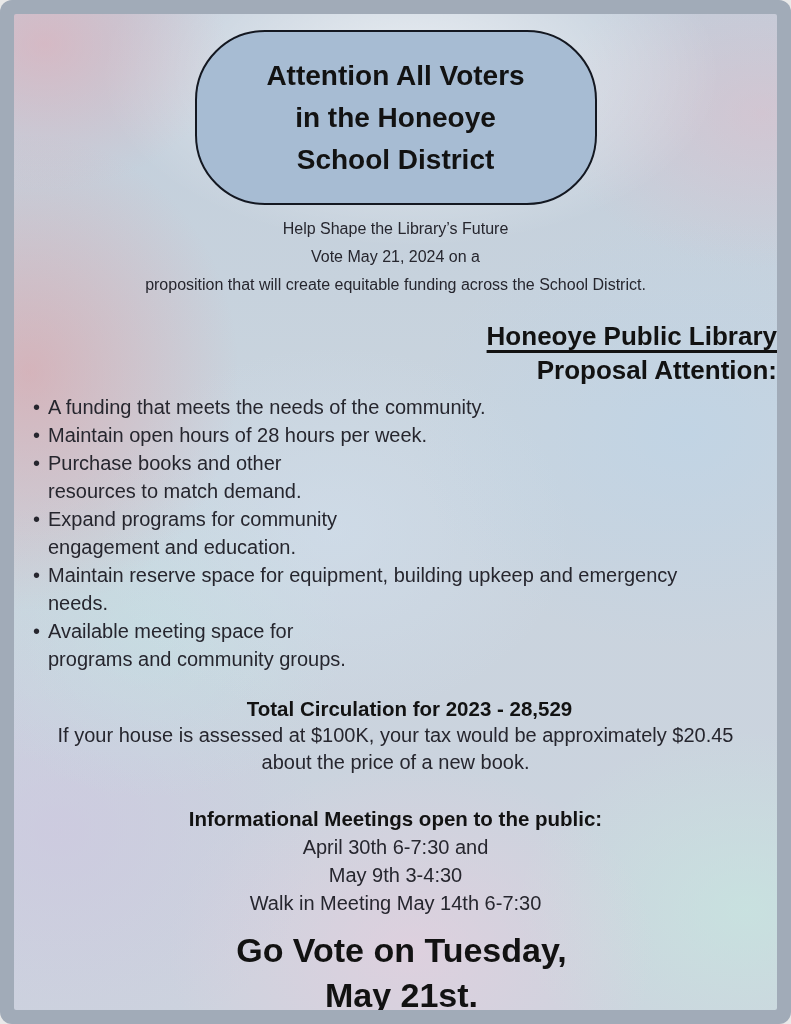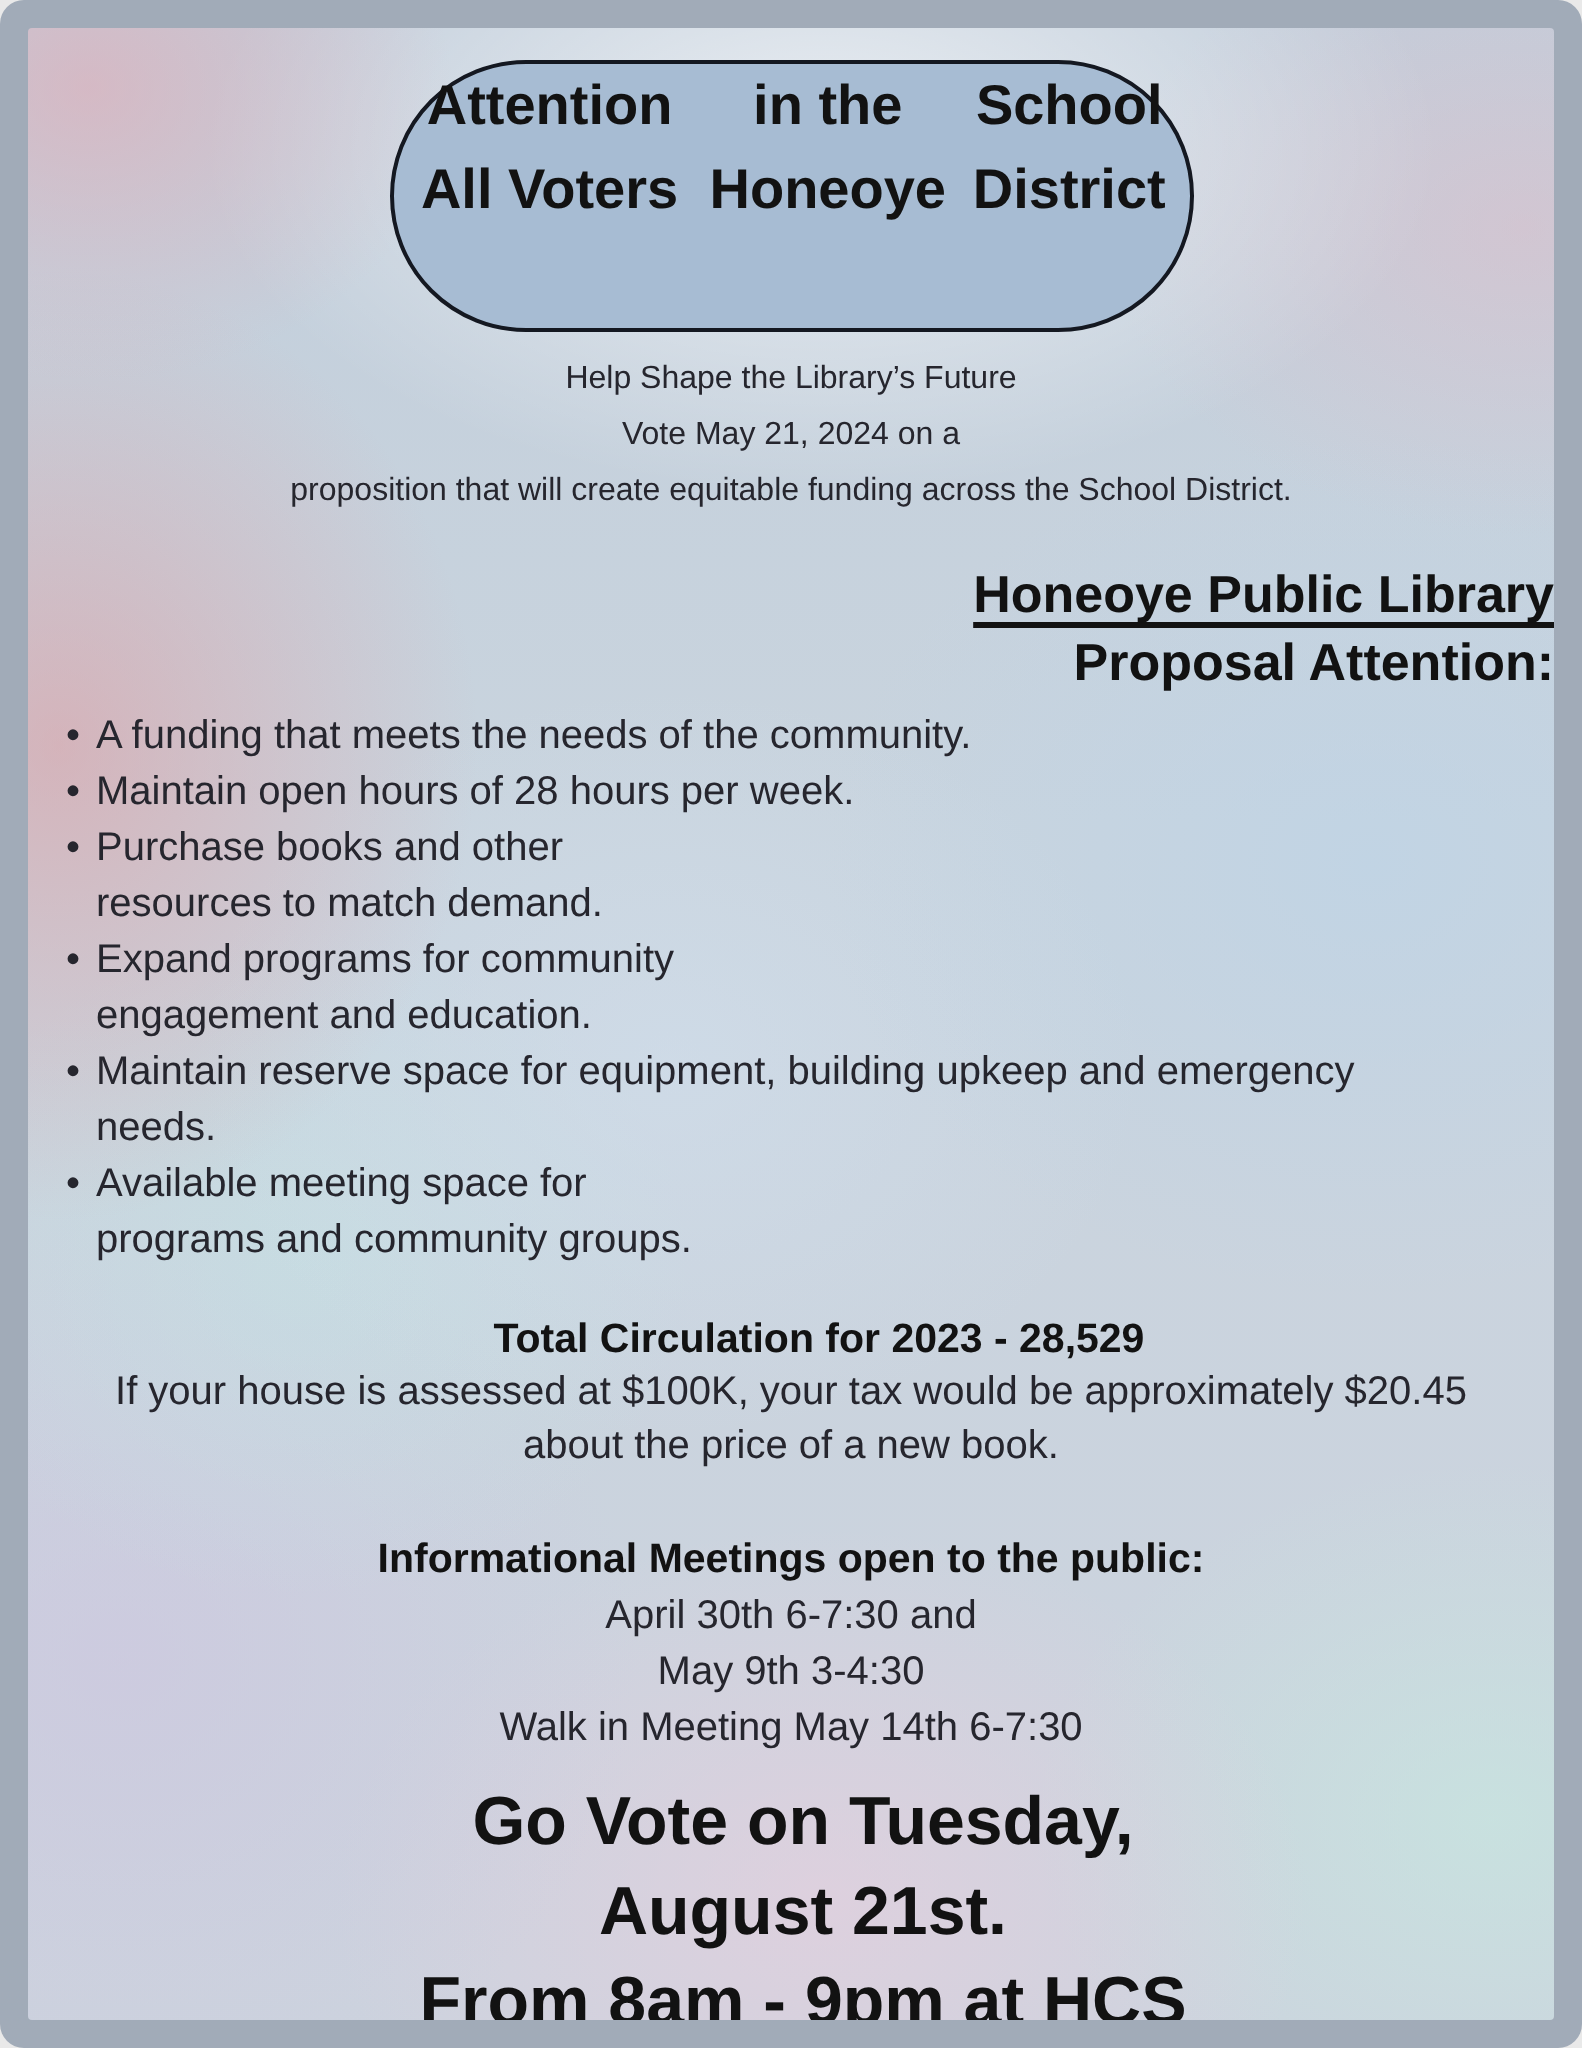--- a/index.html
+++ b/index.html
@@ -29,26 +29,26 @@
       radial-gradient(ellipse 330px 260px at 42% 52%, rgba(210,224,238,0.55), transparent 72%),
       radial-gradient(ellipse 280px 240px at 18% 62%, rgba(195,230,230,0.45), transparent 70%),
       radial-gradient(ellipse 360px 320px at 6% 82%,  rgba(206,196,224,0.55), transparent 72%),
       radial-gradient(ellipse 340px 260px at 52% 94%, rgba(236,206,222,0.55), transparent 72%),
       radial-gradient(ellipse 320px 250px at 96% 90%, rgba(198,234,224,0.60), transparent 72%),
       linear-gradient(180deg, #c2cedb 0%, #c9d4de 40%, #ccd3de 100%);
     color: var(--body-text, #2b2b33);
   }
 
   .bubble {
-    width: 402px; height: 136px;
+    width: 402px; height: 175px;
     margin: 16px auto 0 auto;
     background: var(--bubble-fill, #a7bcd3);
     border: 2px solid var(--bubble-border, #141821);
     border-radius: 70px;
-    display: flex; flex-direction: row; justify-content: center;
+    display: flex; flex-direction: column; justify-content: center;
     text-align: center;
     font-weight: bold;
     font-size: 28px; line-height: 42px;
     color: var(--heading-text, #121212);
   }
 
   .intro {
     margin-top: 10px;
     text-align: center;
     font-size: 16px; line-height: 28px;
@@ -145,18 +145,18 @@
 
     <div class="meetings">
       <div class="bold-line">Informational Meetings open to the public:</div>
       <div>April 30th 6-7:30 and</div>
       <div>May 9th 3-4:30</div>
       <div>Walk in Meeting May 14th 6-7:30</div>
     </div>
 
     <div class="vote-call">
       <div>Go Vote on Tuesday,</div>
-      <div>August 21st.</div>
+      <div>May 21st.</div>
       <div>From 8am - 9pm at HCS</div>
     </div>
 
   </div>
 </div>
 
 </body></html>

